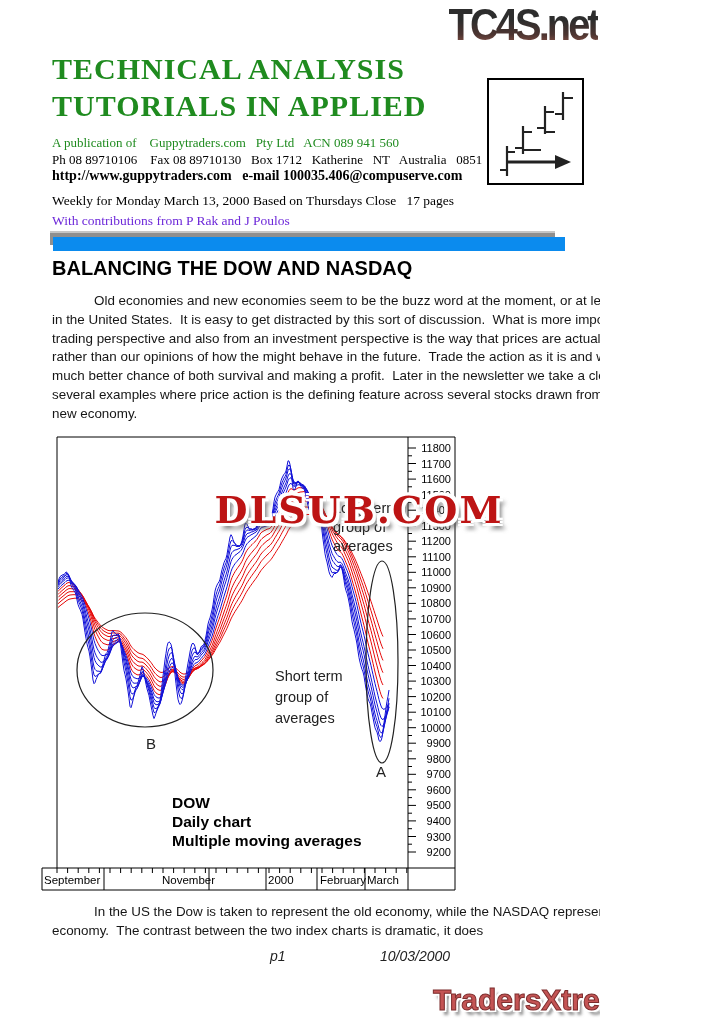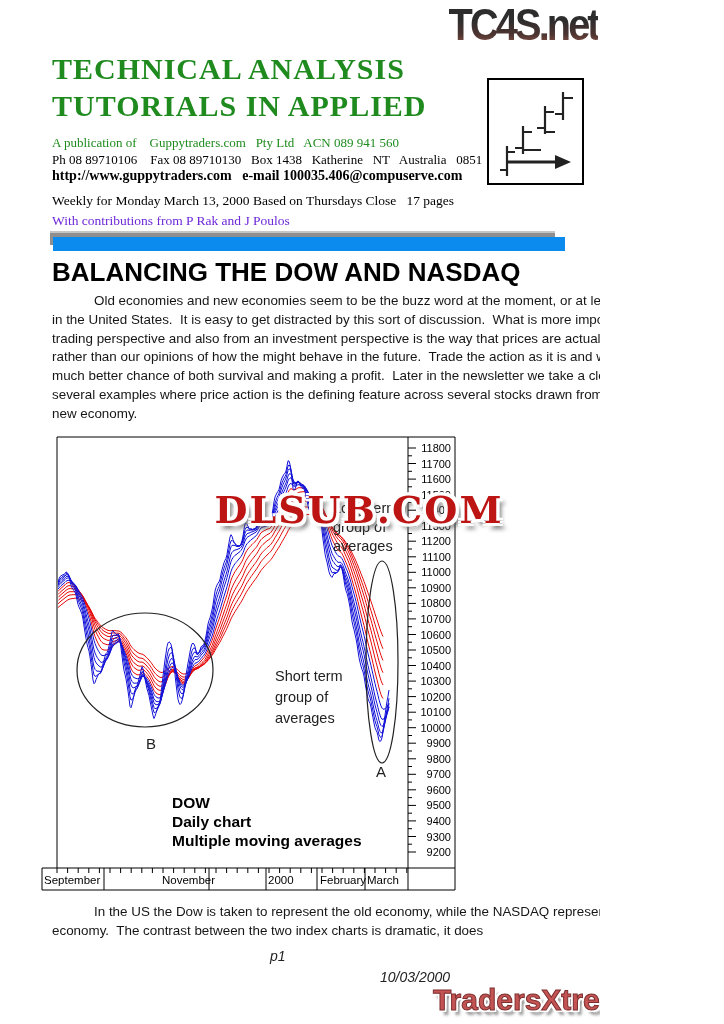--- a/index.html
+++ b/index.html
@@ -24,38 +24,38 @@
   .issue{top:193px;font-size:13.5px;color:#000;}
   .contrib{top:213px;font-size:13.5px;color:#6d28d9;}
 
   .logo-box{left:487px;top:78px;width:93px;height:103px;border:2px solid #000;background:#fff;}
 
   
   .bar-wrap{left:50px;top:231px;width:520px;height:22px;}
   .bar-gray{position:absolute;left:0;top:0;width:505px;height:12px;background:#8f8f8f;border-top:2px solid #c6c6c6;}
   .bar-blue{position:absolute;left:3px;top:6px;width:512px;height:14px;background:#0b8bee;}
 
-  .heading{left:52px;top:257px;font-weight:bold;font-size:26px;letter-spacing:0px;color:#000;}
+  .heading{left:52px;top:257px;font-weight:bold;font-size:20px;letter-spacing:0px;color:#000;}
   .para{left:52px;width:624px;font-size:13.4px;line-height:18.8px;color:#161616;
         text-indent:42px;white-space:pre-wrap;}
   .para1{top:292px;}
   .para2{top:903px;}
 
   .chart-block{left:38px;top:433px;width:430px;height:470px;}
   .chart-block svg{position:absolute;left:0;top:0;width:430px;height:470px;}
 
   .dlsub{position:absolute;left:170px;top:57px;width:302px;text-align:center;
          font-family:"DejaVu Serif",serif;font-weight:900;font-size:38px;line-height:40px;
          letter-spacing:2px;color:#bd1414;cursor:pointer;
          text-shadow:-3px -3px 0 #fff,3px -3px 0 #fff,-3px 3px 0 #fff,3px 3px 0 #fff,
                      0 -3px 0 #fff,0 3px 0 #fff,-3px 0 0 #fff,3px 0 0 #fff,
                      5px 6px 4px rgba(90,90,90,.75);}
 
   .footer-pnum{left:270px;top:948px;font-style:italic;font-size:14px;color:#222;}
-  .footer-date{left:380px;top:948px;font-style:italic;font-size:14px;color:#222;margin-top:21px;}
+  .footer-date{left:380px;top:948px;font-style:italic;font-size:14px;color:#222;}
 
   .txtreme{left:424px;top:982px;width:298px;text-align:center;
            font-weight:bold;font-size:30px;line-height:36px;color:#c45454;cursor:pointer;
            -webkit-text-stroke:1px #7c2d2d;
            text-shadow:-2px -2px 0 #fff,2px -2px 0 #fff,-2px 2px 0 #fff,2px 2px 0 #fff,
                        0 -2px 0 #fff,0 2px 0 #fff,-2px 0 0 #fff,2px 0 0 #fff,
                        4px 5px 3px rgba(60,60,60,.55);}
 </style>
 </head>
 <body>
@@ -63,21 +63,21 @@
 <div id="page">
 
   <div class="abs tc4s">TC4S.net</div>
 
   <div class="abs title">
     <div>TECHNICAL ANALYSIS</div>
     <div>TUTORIALS IN APPLIED</div>
   </div>
 
   <div class="abs hline pub">A publication of    Guppytraders.com   Pty Ltd   ACN 089 941 560</div>
-  <div class="abs hline contact">Ph 08 89710106    Fax 08 89710130   Box 1438   Katherine   NT   Australia   0851</div>
+  <div class="abs hline contact">Ph 08 89710106    Fax 08 89710130   Box 1712   Katherine   NT   Australia   0851</div>
   <div class="abs hline web">http://www.guppytraders.com   e-mail 100035.406@compuserve.com</div>
 
   <div class="abs logo-box">
     <svg viewBox="0 0 93 103">
       <g stroke="#222" stroke-width="2.2" fill="none">
         <path d="M18,66 V96 M11,90 H18 M18,72 H26"></path>
         <path d="M34,46 V74 M26,68 H34 M34,52 H43 M34,70 H52"></path>
         <path d="M56,26 V54 M48,48 H56 M56,32 H65 M56,52 H66"></path>
         <path d="M74,12 V40 M66,34 H74 M74,18 H84"></path>
         <path d="M18,82 H66" stroke-width="3"></path>

